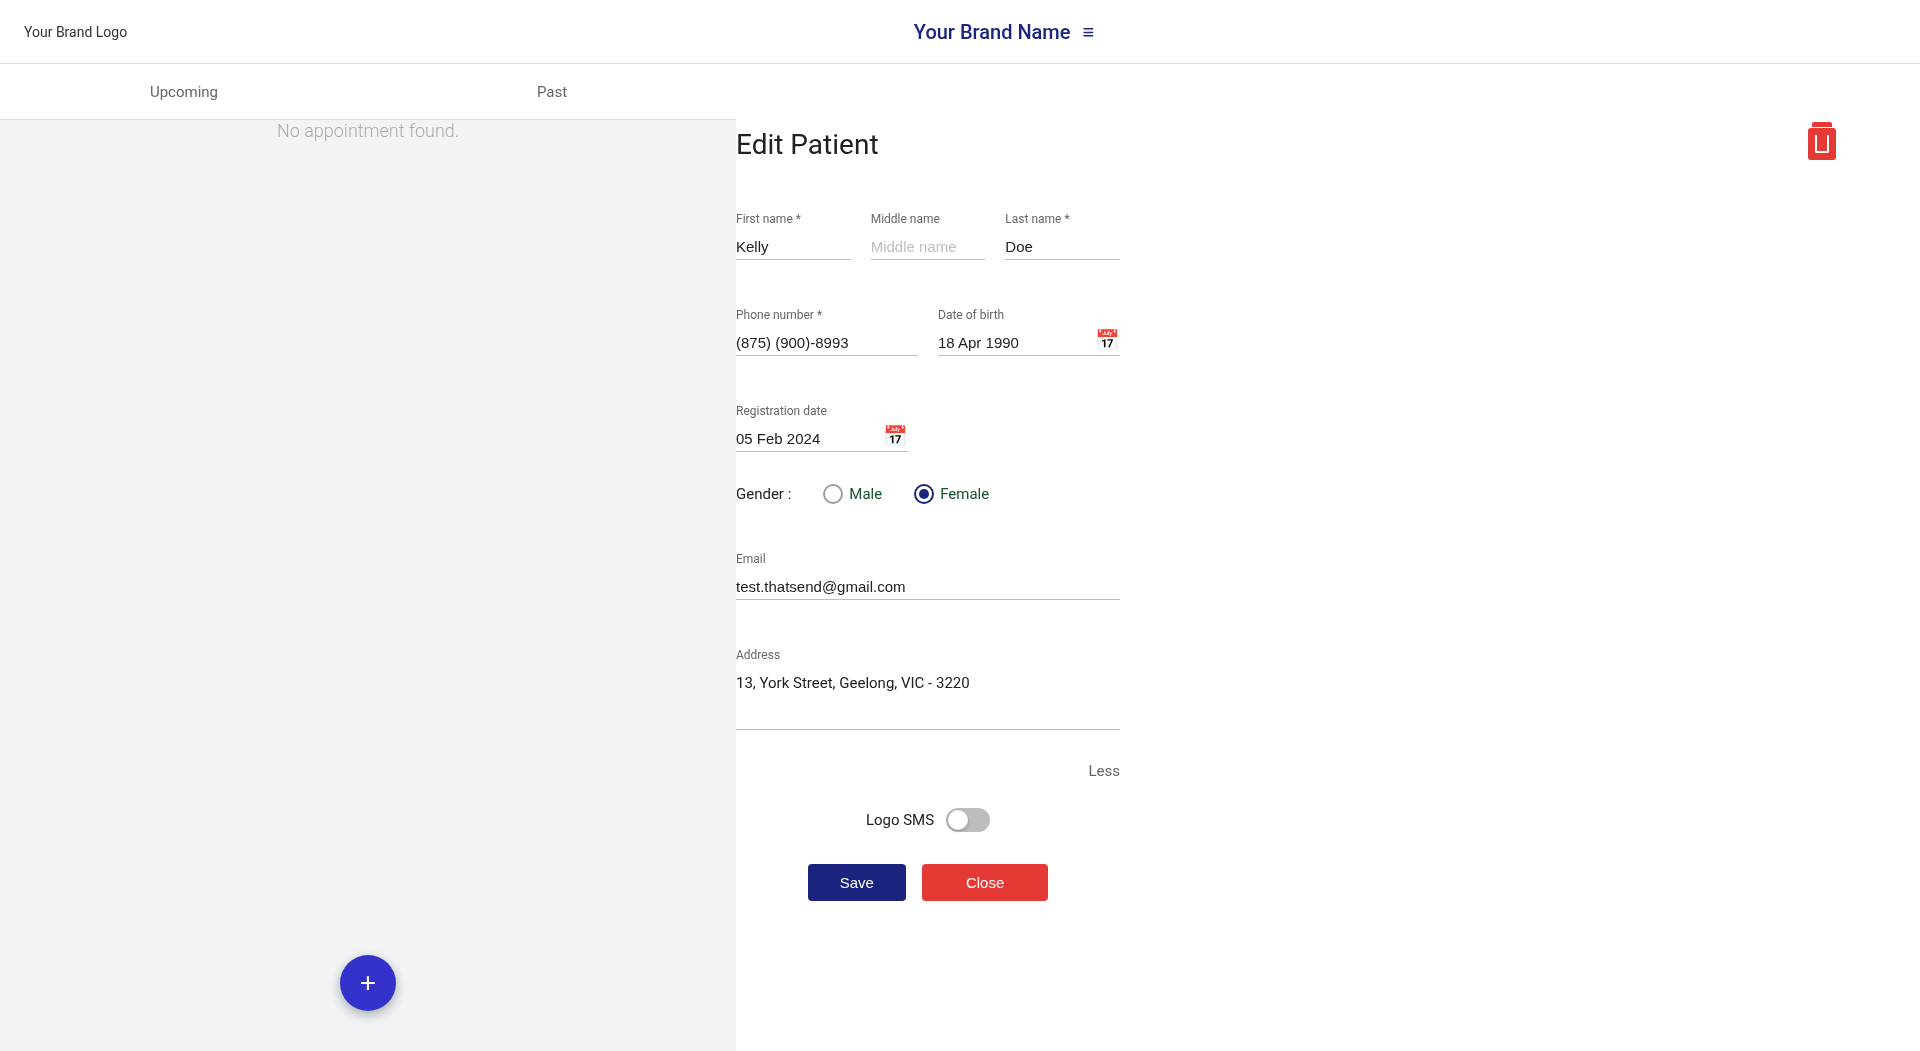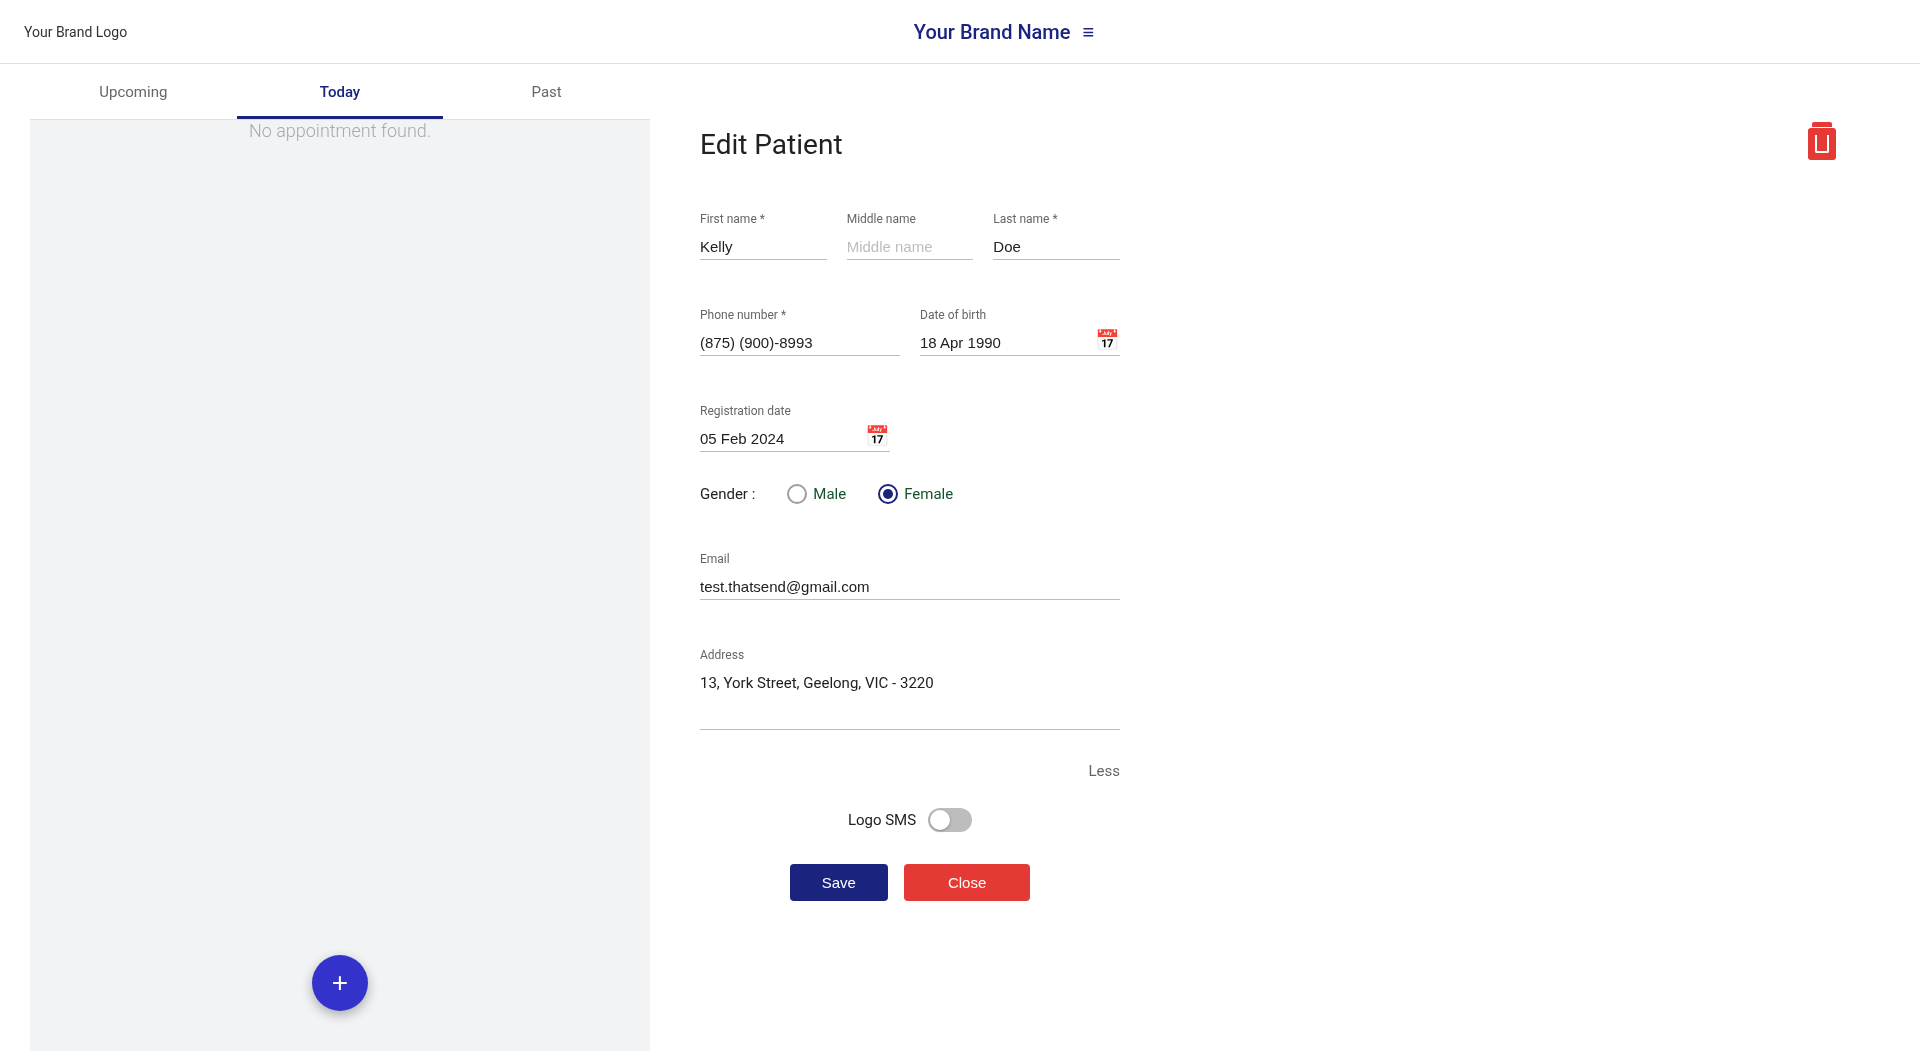--- a/index.html
+++ b/index.html
@@ -35,26 +35,25 @@
       font-weight: 500;
     }
     .menu-icon {
       color: #1a237e;
       font-size: 20px;
       cursor: pointer;
     }
 
     
     .left-panel {
-      width: 620px;
+      width: 736px;
       min-height: 987px;
       background: #f1f3f4;
       float: left;
       position: relative;
-      margin-left: 30px;
     }
 
     
     .tabs {
       display: flex;
       background: #fff;
       border-bottom: 1px solid #e0e0e0;
       height: 56px;
     }
     .tab {
@@ -356,23 +355,20 @@
     <span class="menu-icon">≡</span>
   </div>
 </div>
 
 <div class="left-panel">
 
   <div class="tabs">
     <div class="tab">
       <span>Upcoming</span>
     </div>
-    <div class="tab active">
-      <span>Today</span>
-    </div>
     <div class="tab">
       <span>Past</span>
     </div>
   </div>
 
   <div class="no-appointment">
     <span>No appointment found.</span>
   </div>
 
   <button class="fab">

